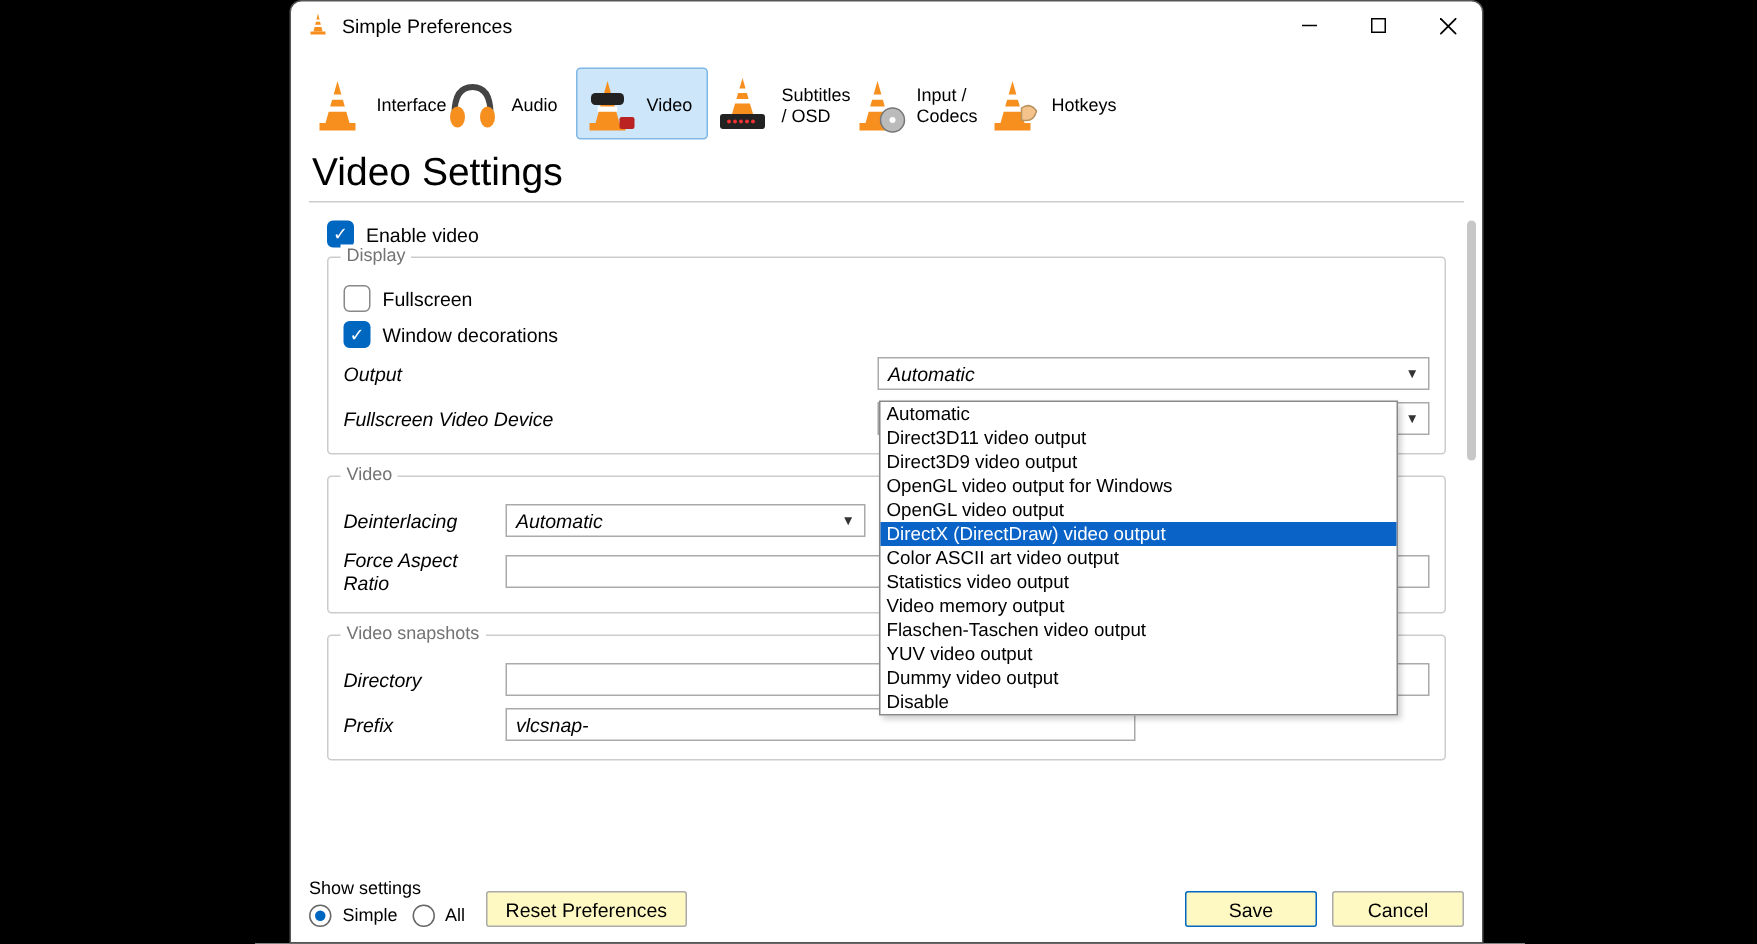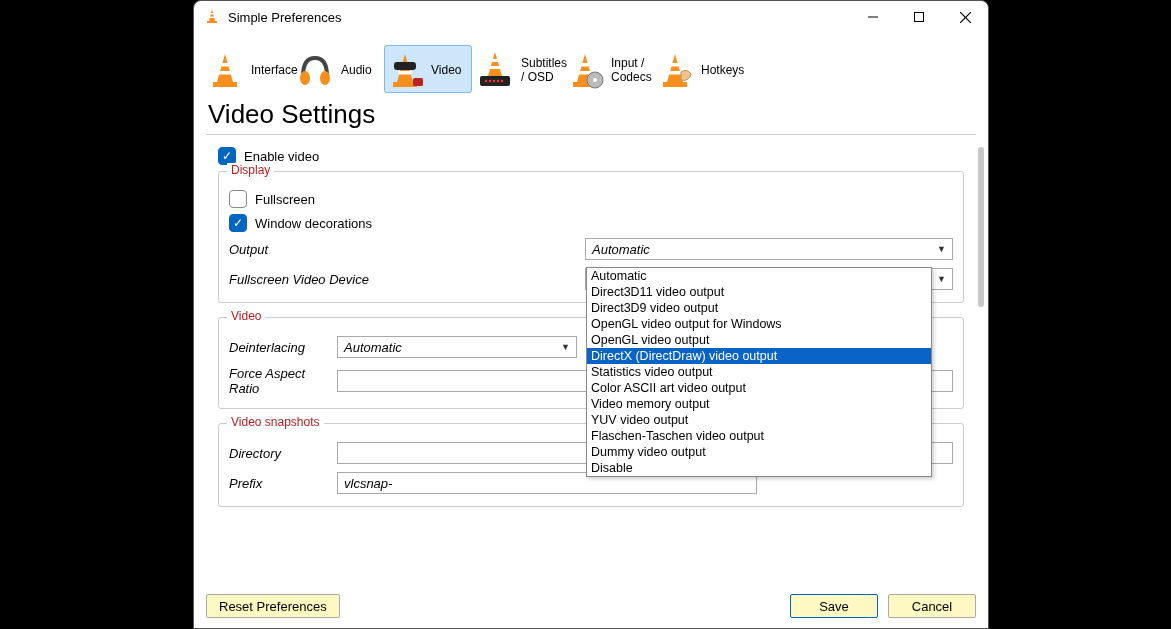--- a/index.html
+++ b/index.html
@@ -111,21 +111,21 @@
     margin-top: 14px;
     padding: 18px 10px 10px 10px;
   }
   .group-title {
     position: absolute;
     top: -9px;
     left: 8px;
     background: #fff;
     padding: 0 4px;
     font-size: 12px;
-    color: #b91c1c;
+    color: #737373;
   }
   .form-row {
     display: flex;
     align-items: center;
     margin-bottom: 8px;
     font-style: italic;
   }
   .form-label { width: 180px; }
   .form-label.narrow { width: 108px; }
   .combo {
@@ -380,32 +380,42 @@
     </div>
 
     <div class="dropdown">
 
     <div class="dd-item">Automatic</div>
         <div class="dd-item">Direct3D11 video output</div>
         <div class="dd-item">Direct3D9 video output</div>
         <div class="dd-item">OpenGL video output for Windows</div>
         <div class="dd-item">OpenGL video output</div>
         <div class="dd-item hl">DirectX (DirectDraw) video output</div>
+        <div class="dd-item">Color ASCII art video output</div>
         <div class="dd-item">Statistics video output</div>
-        <div class="dd-item">Color ASCII art video output</div>
         <div class="dd-item">Video memory output</div>
+        <div class="dd-item">Flaschen-Taschen video output</div>
         <div class="dd-item">YUV video output</div>
-        <div class="dd-item">Flaschen-Taschen video output</div>
         <div class="dd-item">Dummy video output</div>
         <div class="dd-item">Disable</div>
       </div>
   </div>
 
   <div class="footer">
     <div class="left-foot">
+      <div class="show-settings">
+        <div style="margin-bottom:4px;">Show settings</div>
+        <span class="radio">
+            <span class="dot"></span>
+          </span>
+        <span>Simple</span>
+        &nbsp;
+        <span class="radio"></span>
+        <span>All</span>
+      </div>
       <span class="btn" style="min-width:0;">Reset Preferences</span>
     </div>
     <div class="right-btns">
       <span class="btn primary">Save</span>
       <span class="btn">Cancel</span>
     </div>
   </div>
 
 </div>
 

